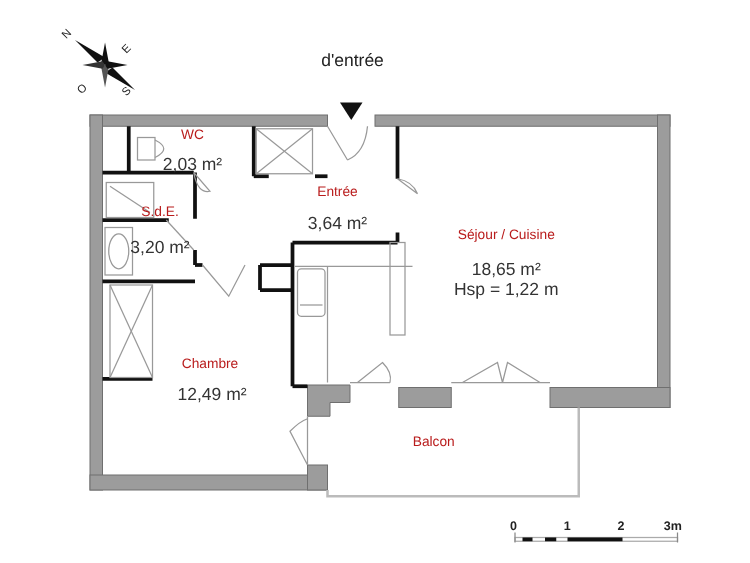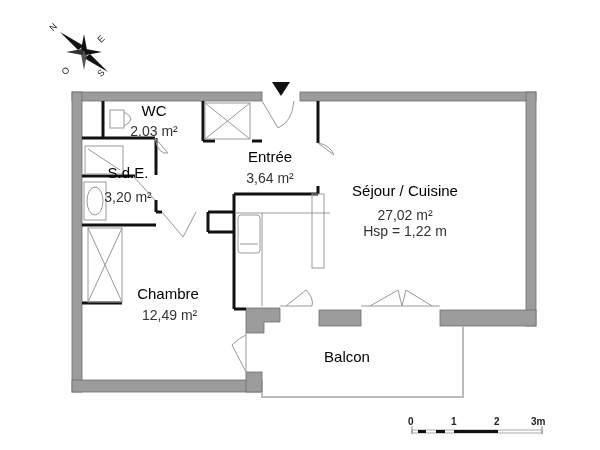--- a/index.html
+++ b/index.html
@@ -1,19 +1,19 @@
 <!DOCTYPE html>
 <html><head>
 <meta charset="utf-8">
 <style>
   html,body{margin:0;padding:0;background:#fff;}
   body{width:600px;height:450px;position:relative;overflow:hidden;font-family:"Liberation Sans",sans-serif;color:#222;}
   svg{position:absolute;left:0;top:0;}
   .lbl{position:absolute;white-space:nowrap;text-align:center;}
-  .room{font-size:15px;color:#000000;}
+  .room{font-size:11px;color:#b91c1c;}
   .area{font-size:14px;color:#333;}
 </style>
 </head>
 <body>
 
 <svg width="600" height="450" viewBox="0 0 600 450">
 
   <g>
     <polygon points="60,32 84,46 78,50" fill="#111"></polygon>
     <polygon points="108,72 84,58 90,54" fill="#111"></polygon>
@@ -124,33 +124,34 @@
     <line x1="542" y1="426" x2="542" y2="434" stroke="#888"></line>
   </g>
 </svg>
 
 <div class="lbl" style="left:50px;top:22px;font-size:9px;transform:rotate(-45deg);">N</div>
 <div class="lbl" style="left:98px;top:34px;font-size:9px;transform:rotate(-45deg);">E</div>
 <div class="lbl" style="left:98px;top:68px;font-size:9px;transform:rotate(-45deg);">S</div>
 <div class="lbl" style="left:62px;top:66px;font-size:9px;transform:rotate(-45deg);">O</div>
 
 <div class="lbl" style="left:250px;top:40px;width:64px;font-size:14px;line-height:17px;">
+  <div>d'entrée</div>
 </div>
 
 <div class="lbl room" style="left:132px;top:102px;width:44px;">WC</div>
 <div class="lbl area" style="left:130px;top:123px;width:48px;">2,03 m²</div>
 
 <div class="lbl room" style="left:100px;top:164px;width:56px;">S.d.E.</div>
 <div class="lbl area" style="left:104px;top:189px;width:48px;">3,20 m²</div>
 
 <div class="lbl room" style="left:238px;top:148px;width:64px;">Entrée</div>
 <div class="lbl area" style="left:246px;top:170px;width:48px;">3,64 m²</div>
 
 <div class="lbl room" style="left:340px;top:182px;width:130px;">Séjour / Cuisine</div>
-<div class="lbl area" style="left:370px;top:207px;width:70px;">27,02 m²</div>
+<div class="lbl area" style="left:370px;top:207px;width:70px;">18,65 m²</div>
 <div class="lbl area" style="left:360px;top:223px;width:90px;">Hsp = 1,22 m</div>
 
 <div class="lbl room" style="left:128px;top:285px;width:80px;">Chambre</div>
 <div class="lbl area" style="left:142px;top:307px;width:52px;">12,49 m²</div>
 
 <div class="lbl room" style="left:312px;top:348px;width:70px;">Balcon</div>
 
 <div class="lbl" style="left:408px;top:416px;font-size:10px;font-weight:bold;">0</div>
 <div class="lbl" style="left:451px;top:416px;font-size:10px;font-weight:bold;">1</div>
 <div class="lbl" style="left:494px;top:416px;font-size:10px;font-weight:bold;">2</div>

